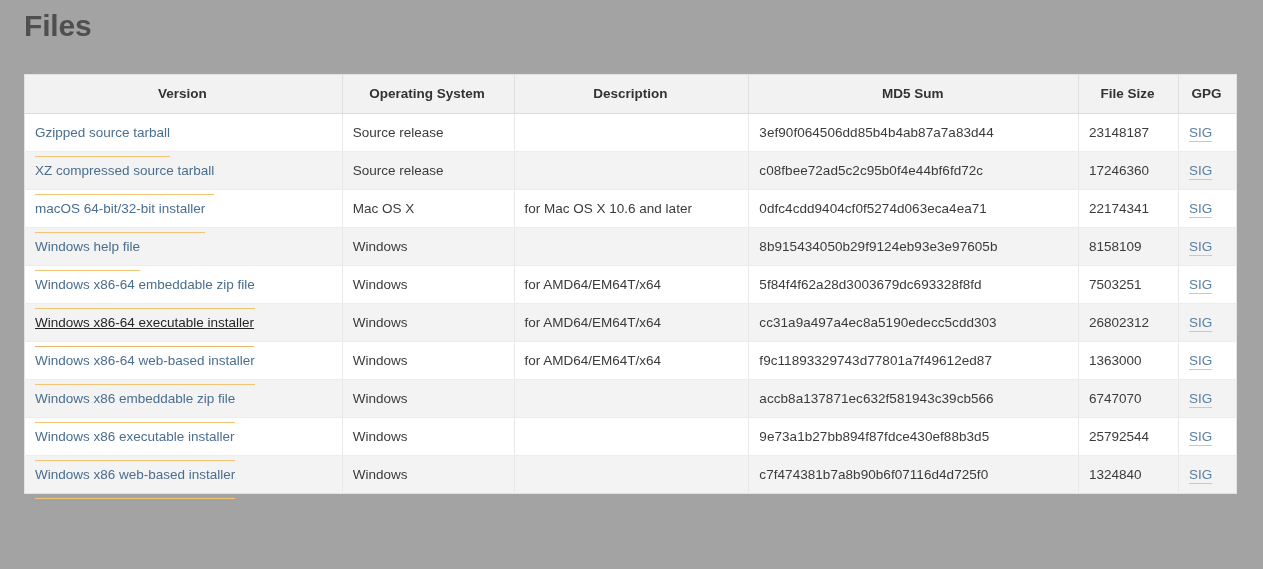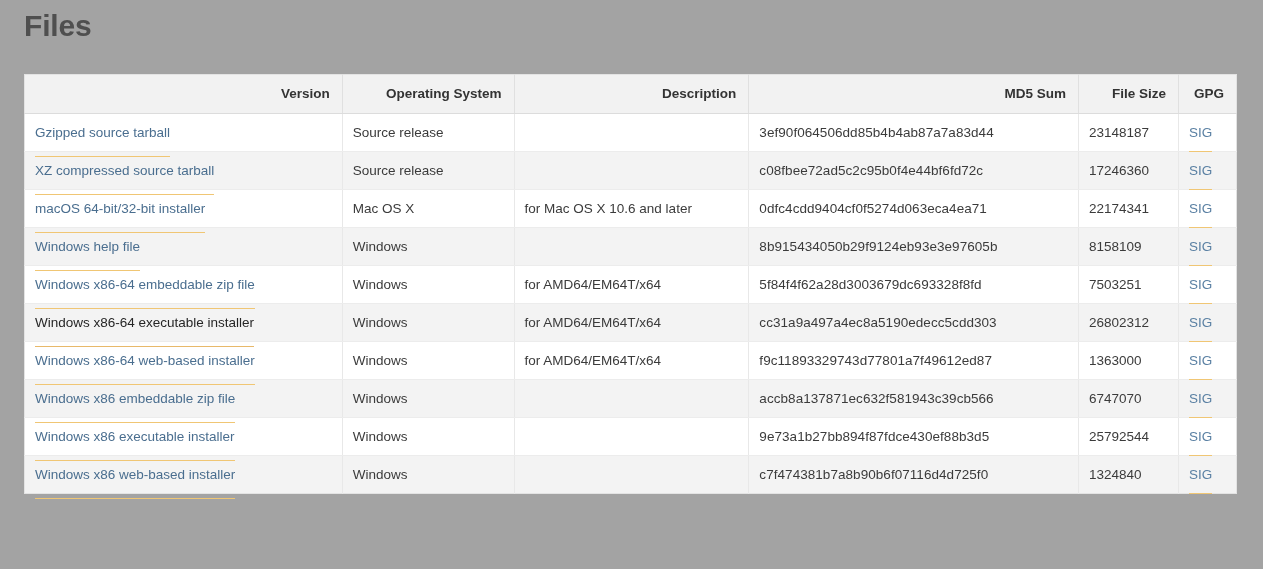--- a/index.html
+++ b/index.html
@@ -43,21 +43,21 @@
     border-spacing: 0;
     font-size: 13.5px;
     background: #ffffff;
     border: 1px solid #e3e3e3;
   }
   table.files thead th {
     background: #f2f2f2;
     color: #333333;
     font-weight: bold;
     font-size: 13.5px;
-    text-align: right;
+    text-align: center;
     padding: 11px 12px 12px 10px;
     border-right: 1px solid #e0e0e0;
     border-bottom: 1px solid #dcdcdc;
     white-space: nowrap;
     vertical-align: middle;
   }
   table.files thead th:last-child { border-right: none; }
   table.files tbody td {
     padding: 10px 12px 10px 10px;
     border-right: 1px solid #e8e8e8;
@@ -83,26 +83,27 @@
   a.dl {
     color: #4a6e8f;
     text-decoration: none;
     border-bottom: 1px solid #f0c674;
     padding-bottom: 16px;
     cursor: pointer;
   }
   a.dl.hovered {
     color: #262626;
     border-bottom-color: #e8b96a;
+    text-decoration: underline;
   }
   a.sig {
     color: #5a80a3;
     text-decoration: none;
     border-bottom: 1px solid #f0c674;
-    padding-bottom: 11px;
+    padding-bottom: 1px;
     cursor: pointer;
   }
   td.num { color: #3b3b3b; }
   td.md5 { color: #3b3b3b; letter-spacing: 0.05px; }
   td.empty { }
 </style>
 </head>
 <body>
 
 <div class="page">

